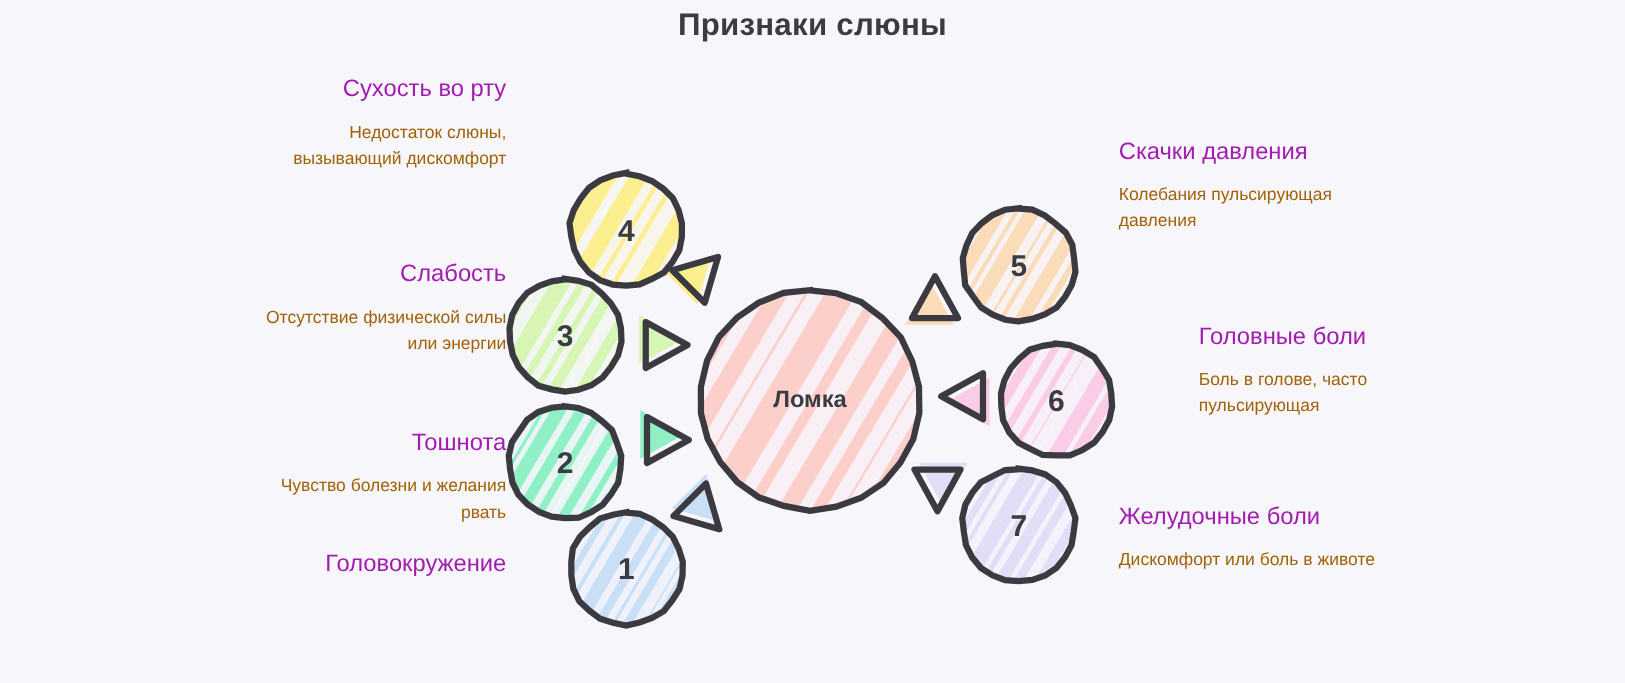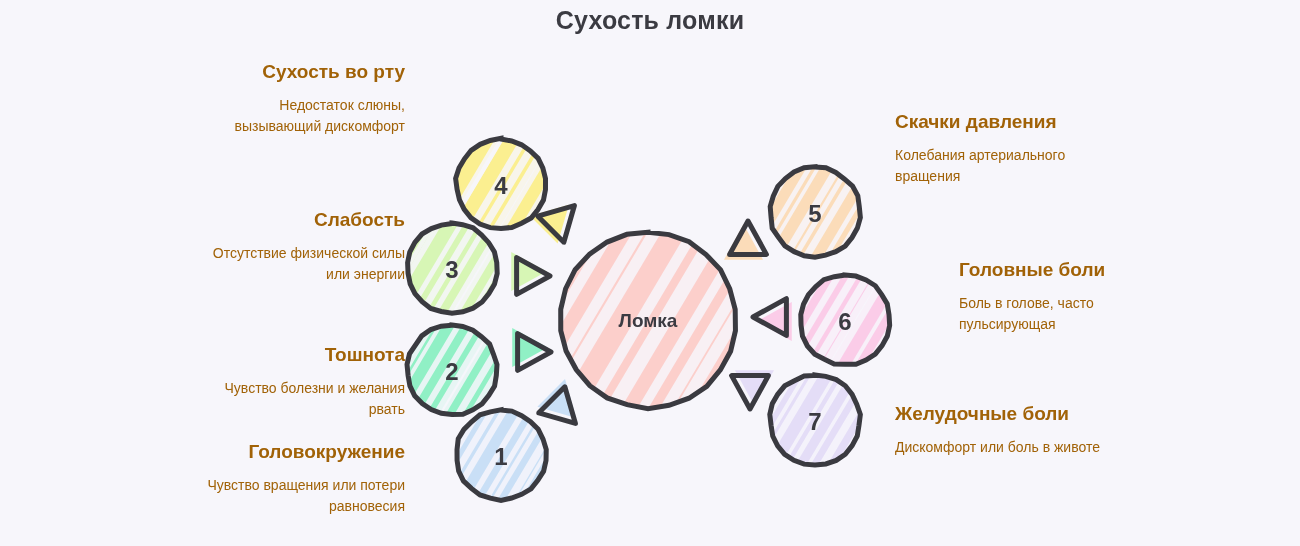--- a/index.html
+++ b/index.html
@@ -32,22 +32,22 @@
     letter-spacing: 0.2px;
   }
   .label-block {
     position: absolute;
     width: 210px;
   }
   .label-block.left  { text-align: right; }
   .label-block.right { text-align: left; }
   .label-title {
     font-size: 19px;
-    font-weight: bold;
-    color: #a16207;
+    font-weight: normal;
+    color: #a21caf;
     line-height: 1.3;
     margin: 0 0 10px 0;
   }
   .label-desc {
     font-size: 14px;
     font-weight: normal;
     color: #a16207;
     line-height: 1.55;
     margin: 0;
   }
@@ -87,21 +87,21 @@
     stroke-width: 5;
     stroke-linejoin: round;
     stroke-linecap: round;
   }
 </style>
 </head>
 <body style="background: rgb(247, 246, 251);">
 
 <div id="stage">
 
-  <div id="page-title">Сухость ломки</div>
+  <div id="page-title">Признаки слюны</div>
 
   <svg id="diagram" viewBox="0 0 1300 546" xmlns="http://www.w3.org/2000/svg">
     <defs>
       <clipPath id="hub-clip">
           <circle id="hub-clip-c" cx="0" cy="0" r="0"></circle>
         </clipPath>
     </defs>
     <g id="arrow-layer">
         <g transform="translate(562,410) rotate(135)">
           <path d="M 0 -19 L 18.400000000000002 14.399999999999999 L -18.400000000000002 14.399999999999999 Z" fill="#c9dff6" transform="translate(-4.5,4.5) scale(1.06)"></path>
@@ -340,37 +340,36 @@
           </g>
         </g>
         <path d="M 648.00 232.23 L 669.05 234.58 L 689.09 241.71 L 706.02 254.51 L 720.63 269.87 L 729.77 288.99 L 735.19 309.41 L 735.46 330.62 L 730.61 351.33 L 720.35 369.94 L 706.78 386.35 L 689.05 398.22 L 669.03 405.31 L 648.00 408.64 L 627.13 404.69 L 607.13 397.88 L 589.82 385.68 L 576.18 369.57 L 566.10 351.06 L 560.75 330.59 L 560.72 309.40 L 565.60 288.75 L 575.13 269.70 L 589.59 254.07 L 607.09 242.05 L 626.88 234.30 L 648.00 232.20 Z" class="ring"></path>
         <text x="648" y="320" class="hub-label">Ломка</text>
       </g>
   </svg>
 
   <div id="label-layer">
       <div class="label-block left" style="left: 195px; top: 440px; text-align: right;">
         <div class="label-title">Головокружение</div>
-        <div class="label-desc">Чувство вращения или потери равновесия</div>
       </div>
       <div class="label-block left" style="left: 195px; top: 343px;">
         <div class="label-title">Тошнота</div>
         <div class="label-desc">Чувство болезни и желания рвать</div>
       </div>
       <div class="label-block left" style="left: 195px; top: 208px;">
         <div class="label-title">Слабость</div>
         <div class="label-desc">Отсутствие физической силы или энергии</div>
       </div>
       <div class="label-block left" style="left: 195px; top: 60px;">
         <div class="label-title">Сухость во рту</div>
         <div class="label-desc">Недостаток слюны, вызывающий дискомфорт</div>
       </div>
       <div class="label-block right" style="left: 895px; top: 110px;">
         <div class="label-title">Скачки давления</div>
-        <div class="label-desc">Колебания артериального вращения</div>
+        <div class="label-desc">Колебания пульсирующая давления</div>
       </div>
       <div class="label-block right" style="left: 936px; top: 258px; margin-left: 23px;">
         <div class="label-title">Головные боли</div>
         <div class="label-desc">Боль в голове, часто пульсирующая</div>
       </div>
       <div class="label-block right" style="left: 895px; top: 402px;">
         <div class="label-title">Желудочные боли</div>
         <div class="label-desc">Дискомфорт или боль в животе</div>
       </div>
     </div>

